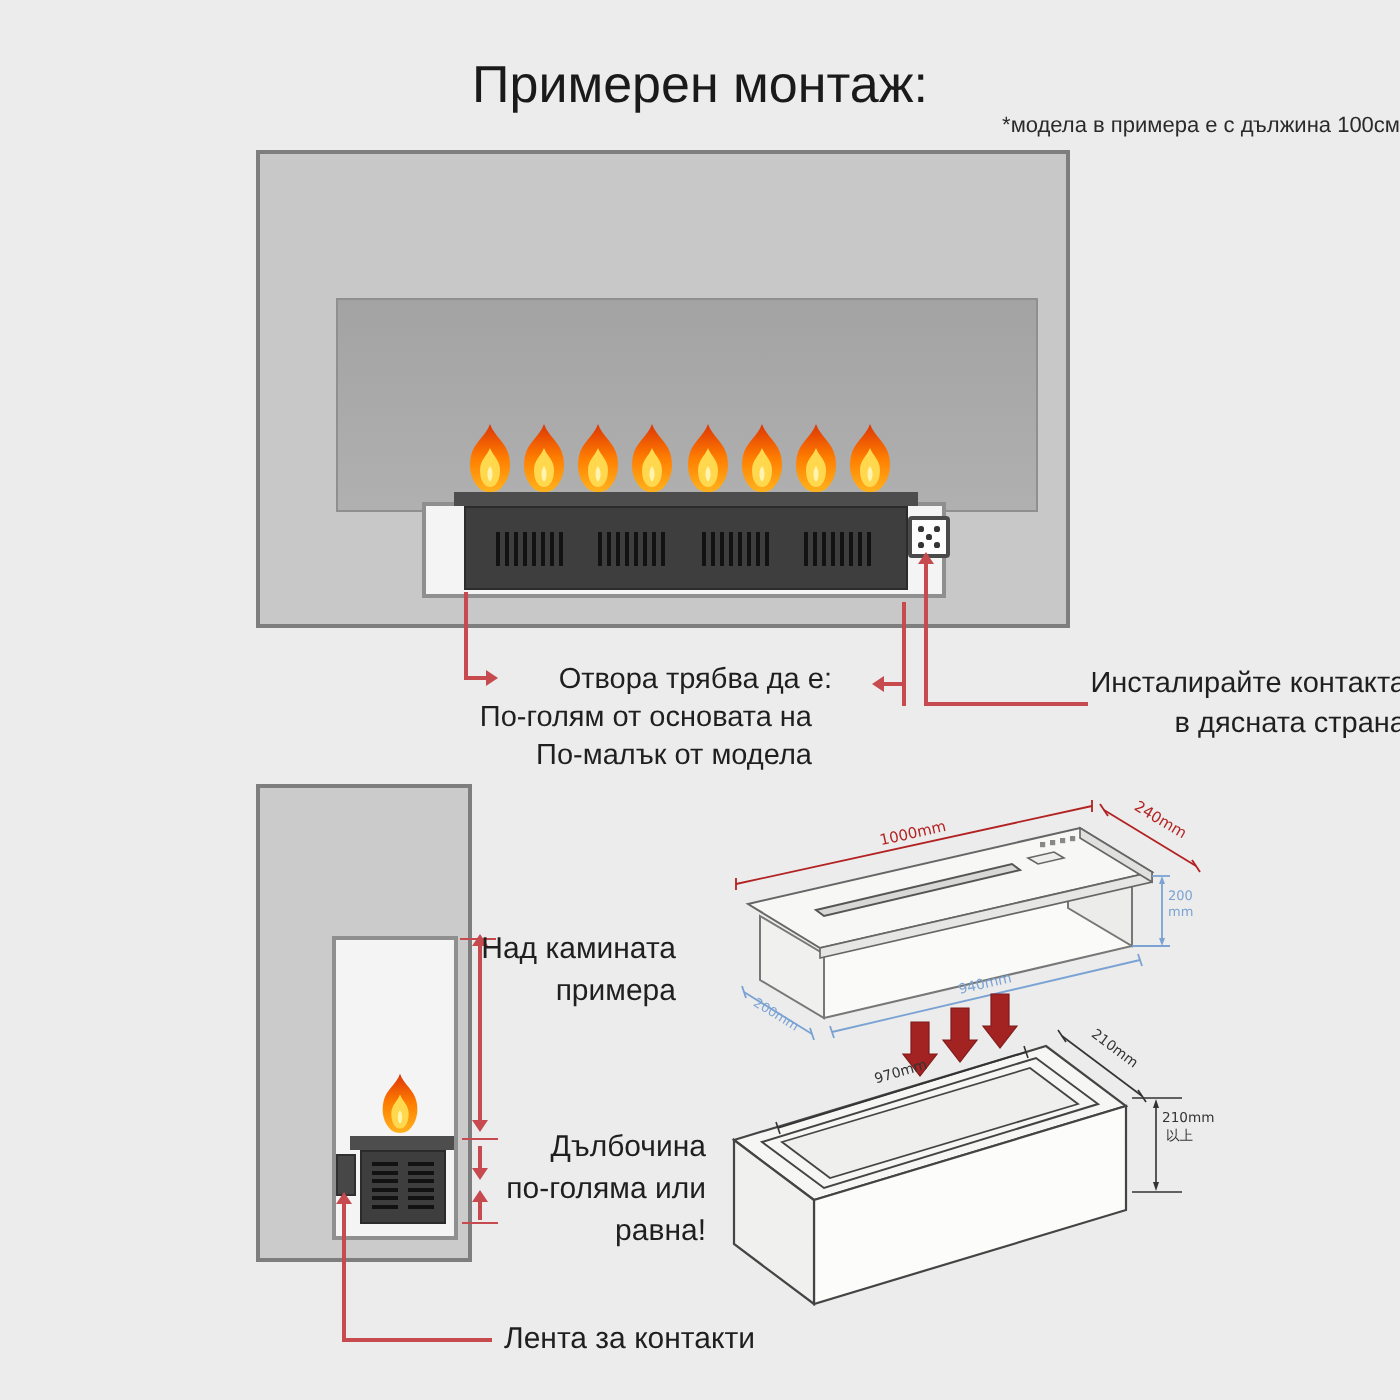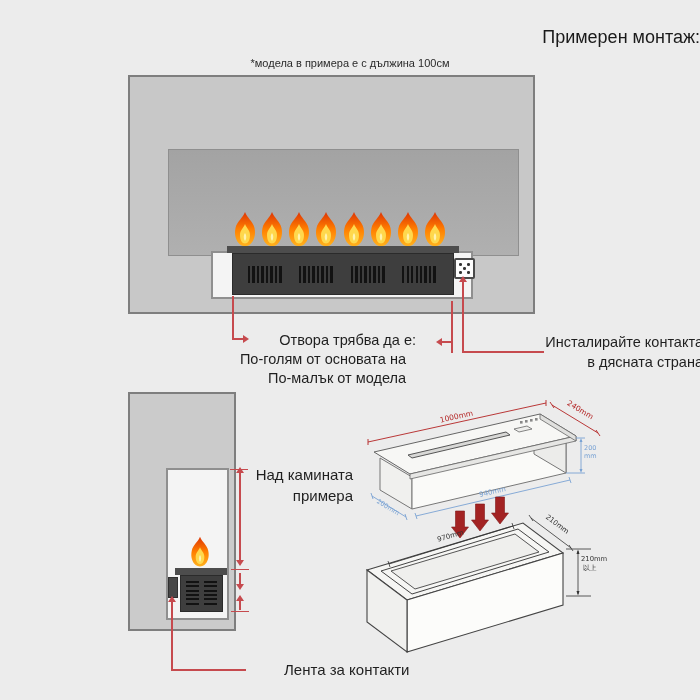--- a/index.html
+++ b/index.html
@@ -1,20 +1,20 @@
 <!DOCTYPE html>
 <html><head>
 <meta charset="utf-8">
 <style>
   html,body{margin:0;padding:0;background:#ececec;}
   .canvas{position:relative;width:700px;height:700px;background:#ececec;overflow:hidden;
           font-family:"Liberation Sans","DejaVu Sans",sans-serif;color:#1f1f1f;}
   
-  .title{position:absolute;left:0;right:0;top:27px;text-align:right;font-size:18px;color:#1a1a1a;}
-  .subtitle{position:absolute;left:0;right:0;top:57px;text-align:center;font-size:11px;color:#2a2a2a;}
+  .title{position:absolute;left:0;right:0;top:27px;text-align:center;font-size:26px;color:#1a1a1a;}
+  .subtitle{position:absolute;left:0;right:0;top:57px;text-align:right;font-size:11px;color:#2a2a2a;}
   
   .wall1{position:absolute;left:128px;top:75px;width:403px;height:235px;background:#c8c8c8;border:2px solid #7e7e7e;}
   .recess{position:absolute;left:168px;top:149px;width:349px;height:105px;background:linear-gradient(180deg,#a3a3a3,#b0b0b0);border:1px solid #8f8f8f;}
   .niche1{position:absolute;left:211px;top:251px;width:258px;height:44px;background:#f4f4f4;border:2px solid #8f8f8f;}
   .flange1{position:absolute;left:227px;top:246px;width:232px;height:7px;background:#4d4d4d;}
   .burner1{position:absolute;left:232px;top:253px;width:220px;height:40px;background:#3e3e3e;border:1px solid #2b2b2b;
            display:flex;justify-content:space-evenly;align-items:center;}
   .vents{width:36px;height:17px;background:repeating-linear-gradient(90deg,#121212 0 2.2px,rgba(0,0,0,0) 2.2px 4.5px);}
   .flames{position:absolute;left:233px;top:211px;width:214px;height:38px;display:flex;justify-content:space-between;}
   .flame{width:24px;height:38px;}
@@ -37,23 +37,23 @@
   .ah{position:absolute;width:0;height:0;}
   .ah-right{border-top:4px solid transparent;border-bottom:4px solid transparent;border-left:6px solid #c64a4e;}
   .ah-left {border-top:4px solid transparent;border-bottom:4px solid transparent;border-right:6px solid #c64a4e;}
   .ah-up   {border-left:4px solid transparent;border-right:4px solid transparent;border-bottom:6px solid #c64a4e;}
   .ah-down {border-left:4px solid transparent;border-right:4px solid transparent;border-top:6px solid #c64a4e;}
   
   .note{position:absolute;text-align:right;}
   .opening-note{left:206px;top:331px;width:200px;font-size:14.5px;line-height:19.2px;}
   .opening-note .l1{transform:translateX(10px);}
   .socket-note{left:528px;top:332px;width:175px;font-size:14.5px;line-height:20px;}
-  .clearance-note{left:241px;top:464px;width:112px;font-size:15px;line-height:21px;}
+  .clearance-note{left:226px;top:464px;width:112px;font-size:15px;line-height:21px;}
   .depth-note{left:247px;top:563px;width:106px;font-size:15px;line-height:21px;}
-  .strip-label{left:252px;top:661px;width:140px;font-size:15px;text-align:left;margin-left:32px;}
+  .strip-label{left:252px;top:661px;width:140px;font-size:15px;text-align:left;}
   
   .drawings{position:absolute;left:355px;top:398px;width:300px;height:292px;}
   .drawings text{font-family:"DejaVu Sans",sans-serif;}
 </style>
 </head>
 <body>
 
 <svg width="0" height="0" style="position:absolute" aria-hidden="true">
   <defs>
     <linearGradient id="flameG" x1="0" y1="0" x2="0" y2="1">
@@ -160,20 +160,25 @@
   <div class="ah ah-up" style="left:236px;top:595px"></div>
   <div class="rl" style="left:239px;top:600px;width:1.5px;height:10px"></div>
   <div class="rl" style="left:231px;top:611px;width:18px;height:1.4px"></div>
   <div class="ah ah-up" style="left:168px;top:596px"></div>
   <div class="rl" style="left:171px;top:602px;width:1.5px;height:68px"></div>
   <div class="rl" style="left:171px;top:669px;width:75px;height:1.5px"></div>
 
   <div class="note clearance-note">
     <div>Над камината</div>
     <div>примера</div>
+  </div>
+  <div class="note depth-note">
+    <div>Дълбочина</div>
+    <div>по-голяма или</div>
+    <div>равна!</div>
   </div>
   <div class="note strip-label">Лента за контакти</div>
 
   <svg class="drawings" viewBox="0 0 300 292">
 
     <g>
       <polygon points="25,60 57,79 57,111 25,92" fill="#f0f0ee" stroke="#777" stroke-width="1"></polygon>
       <polygon points="57,79 211,43 211,75 57,111" fill="#fafaf8" stroke="#777" stroke-width="1"></polygon>
       <polygon points="179,24 211,43 211,75 179,56" fill="#ececea" stroke="#777" stroke-width="1"></polygon>
       <polygon points="19,54 185,16 221,38 55,76" fill="#f7f7f5" stroke="#666" stroke-width="1"></polygon>

